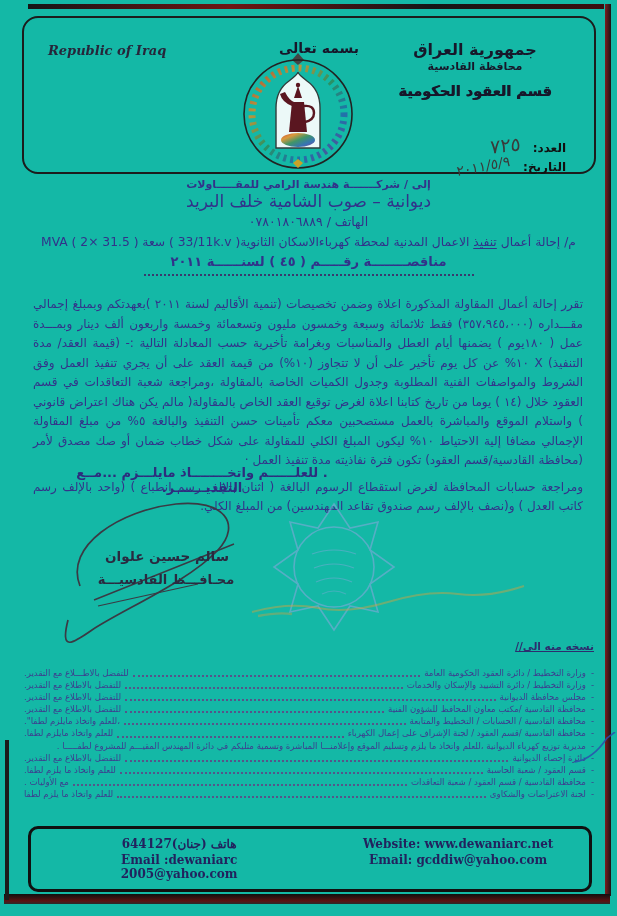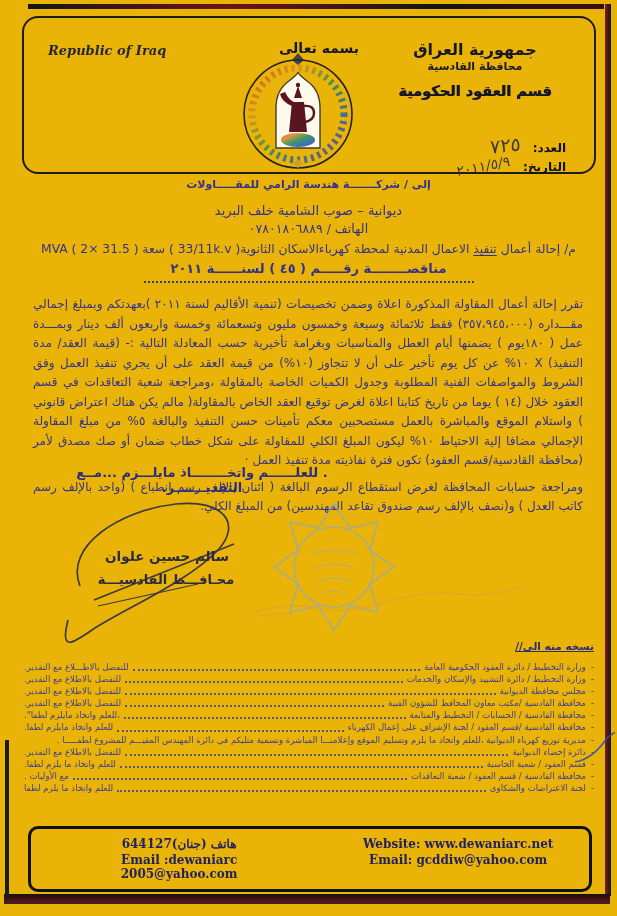--- a/index.html
+++ b/index.html
@@ -1,16 +1,16 @@
 <!DOCTYPE html>
 <html lang="ar"><head>
 <meta charset="utf-8">
 <style>
   html,body{margin:0;padding:0;background:#e8e8e6;}
-  #page{position:relative;width:617px;height:916px;background:#eab308;overflow:hidden;
+  #page{position:relative;width:617px;height:916px;background:#14b8a6;overflow:hidden;
         font-family:"DejaVu Sans",sans-serif;}
   
   .scan-top{position:absolute;left:28px;top:4px;width:576px;height:5px;
             background:linear-gradient(90deg,#151515,#6e1414 35%,#151515 70%,#3c0d0d);}
   .scan-right{position:absolute;right:6px;top:4px;width:6px;height:892px;
               background:linear-gradient(90deg,#7c1d1d,#161616);}
   .scan-bottom{position:absolute;left:4px;top:894px;width:606px;height:10px;
                background:linear-gradient(180deg,#101010,#5c1212 70%,#2a2a2a);}
   .scan-left{position:absolute;left:5px;top:740px;width:4px;height:160px;background:#1b1b1b;}
   
@@ -30,21 +30,21 @@
           font-size:12px;color:#111;}
   .daterow{position:absolute;right:28px;top:140px;direction:rtl;font-weight:bold;
            font-size:12px;color:#111;}
   .hand{display:inline-block;font-size:19px;font-weight:normal;color:#3a3a3a;
         transform:rotate(-6deg) skewX(-6deg);margin-right:8px;}
   .hand.date{font-size:14px;transform:rotate(-11deg) skewX(-8deg);}
   
   .addr{position:absolute;left:0;top:178px;width:617px;text-align:center;direction:rtl;
         color:#32328a;}
   .addr .a1{font-size:11px;font-weight:bold;}
-  .addr .a2{font-size:13px;margin-top:12px;}
+  .addr .a2{font-size:17px;margin-top:0;}
   .addr .a3{font-size:12.5px;margin-top:3px;}
   .subject{font-size:12.3px;margin-top:6px;white-space:nowrap;}
   .subject u{text-underline-offset:2px;}
   .tender{font-size:13px;font-weight:bold;margin-top:5px;}
   .dotsep{margin:5px auto 0;width:330px;border-top:2px dotted #3a3a6e;height:0;}
   
   .body-text{position:absolute;left:26px;top:288px;width:564px;direction:rtl;
              text-align:justify;color:#33338a;font-size:12px;line-height:19.5px;}
   .body-text p{margin:7px;}
   .closing{position:absolute;left:62px;top:465px;width:280px;text-align:center;direction:rtl;
@@ -53,21 +53,21 @@
   .sig-wrap{position:absolute;left:28px;top:488px;width:230px;height:170px;}
   .sig-name{position:absolute;left:54px;top:60px;width:170px;text-align:center;direction:rtl;
             font-weight:bold;font-size:13.5px;color:#2a2a40;}
   .sig-title{position:absolute;left:48px;top:84px;width:180px;text-align:center;direction:rtl;
              font-weight:bold;font-size:13px;letter-spacing:1px;color:#2a2a40;}
   .stamp-wrap{position:absolute;left:266px;top:502px;width:136px;height:130px;opacity:.62;}
   .scribble-wrap{position:absolute;left:248px;top:578px;width:280px;height:46px;}
   
   .cc{position:absolute;left:24px;top:640px;width:570px;direction:rtl;color:#3d3d8f;}
   .cc-head{font-weight:bold;font-size:10.5px;text-decoration:underline;color:#2d2d6e;
-           margin-bottom:9px;}
+           margin-bottom:15px;}
   .cc-row{display:flex;direction:rtl;align-items:flex-end;font-size:8.6px;line-height:12.1px;
           white-space:nowrap;}
   .cc-dash{margin-left:5px;}
   .cc-dots{flex:1;border-bottom:2px dotted #55558a;margin:0 4px 2px 4px;min-width:20px;}
   .check-wrap{position:absolute;right:0px;top:732px;width:44px;height:34px;}
   
   .footer-box{position:absolute;left:28px;top:826px;width:558px;height:60px;
               border:3px solid #101010;border-radius:10px;
               display:grid;grid-template-columns:47% 53%;align-content:center;row-gap:2px;
               font-family:"DejaVu Serif",serif;font-weight:bold;font-size:12px;color:#22225e;}

